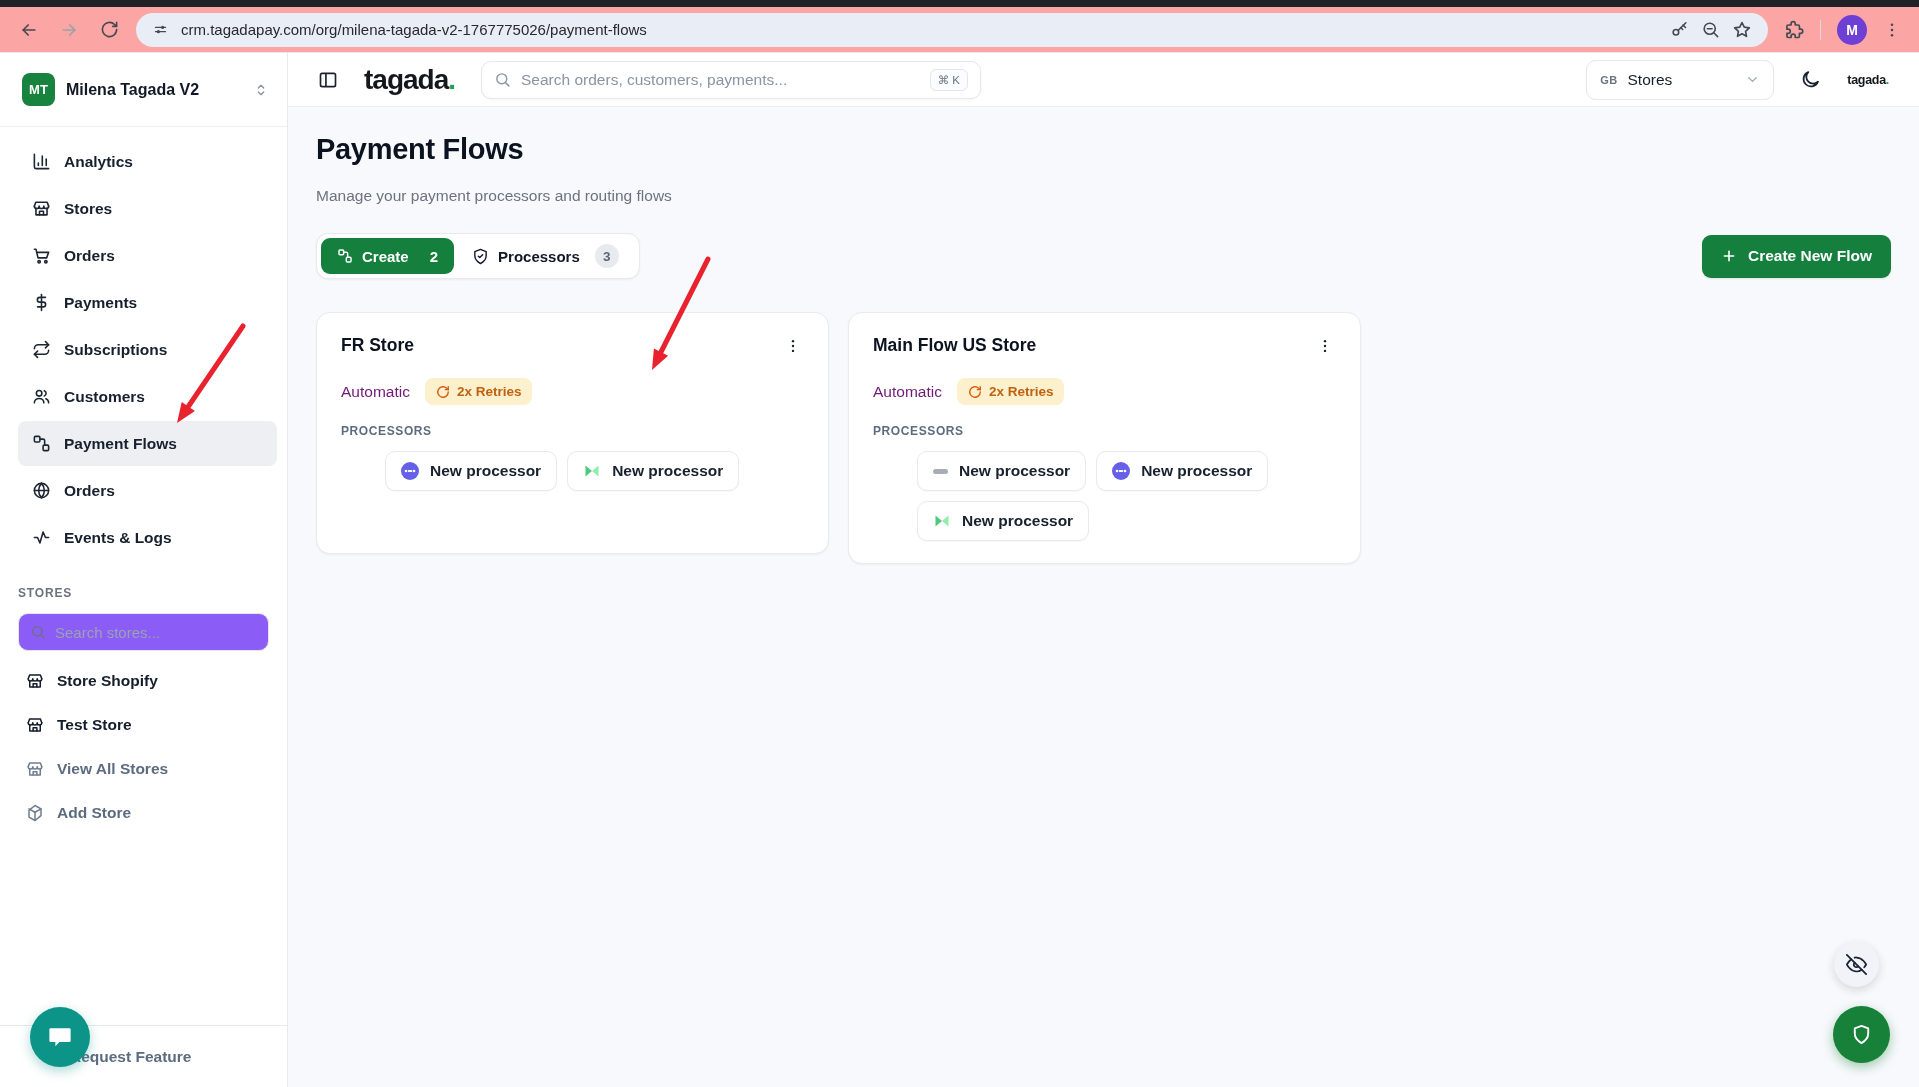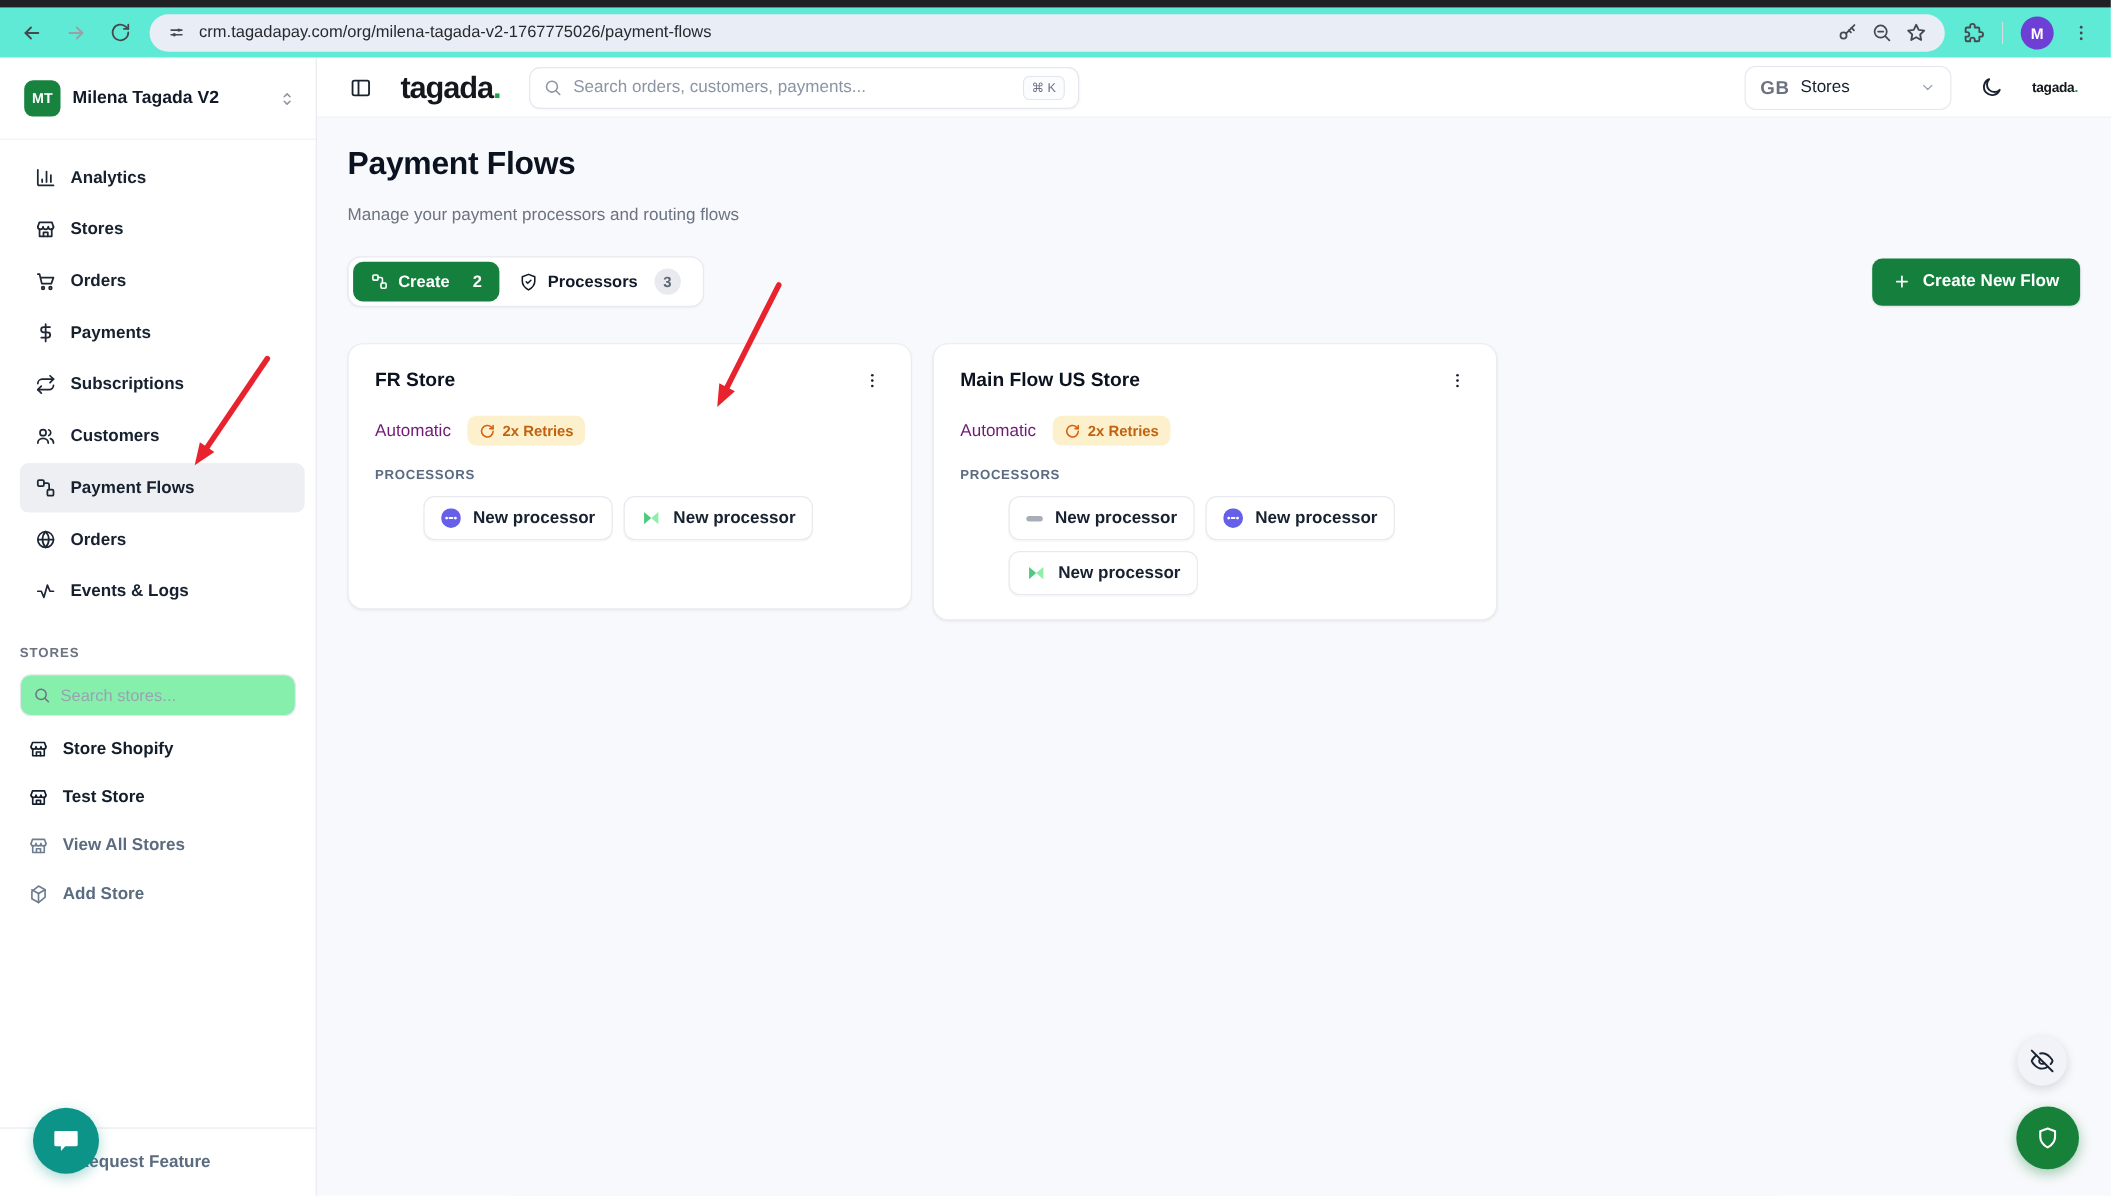--- a/index.html
+++ b/index.html
@@ -2,21 +2,21 @@
 <html><head>
 <meta charset="utf-8">
 <style>
   * { box-sizing: border-box; margin: 0; padding: 0; }
   html,body { width: 1919px; height: 1087px; overflow: hidden; }
   body { font-family: "Liberation Sans", sans-serif; background: #fff; position: relative; color:#111827; }
   svg { display: block; }
 
   
   .tabstrip { height: 7px; background: #1f2124; }
-  .toolbar { height: 46px; background: #5eead4; display: flex; align-items: center; padding: 0 10px; gap: 2px; border-bottom: 1px solid #e8eaed; }
+  .toolbar { height: 46px; background: #fca5a5; display: flex; align-items: center; padding: 0 10px; gap: 2px; border-bottom: 1px solid #e8eaed; }
   .nav-btn { width: 38px; height: 38px; border-radius: 50%; display: flex; align-items: center; justify-content: center; color: #45484d; }
   .nav-btn.disabled { color: #9aa0a6; }
   .omnibox { flex: 1; height: 34px; background: #e9edf6; border-radius: 17px; display: flex; align-items: center; padding: 0 16px; gap: 12px; margin: 0 6px; }
   .omnibox .url { font-size: 15px; color: #27292d; flex: 1; white-space: nowrap; overflow: hidden; }
   .omni-ic { color: #454a50; }
   .chrome-right { display: flex; align-items: center; gap: 16px; padding: 0 8px; }
   .chrome-sep { width: 1px; height: 20px; background: #d8dce3; }
   .chrome-avatar { width: 30px; height: 30px; border-radius: 50%; background: #6d3fd4; color: #fff; font-size: 14px; font-weight: 700; display: flex; align-items: center; justify-content: center; }
 
   
@@ -27,21 +27,21 @@
   .org-row { display: flex; align-items: center; gap: 11px; padding: 20px 18px 20px 22px; border-bottom: 1px solid #edeff3; }
   .org-avatar { width: 33px; height: 33px; border-radius: 8px; background: #17833f; color: #fff; font-size: 13px; font-weight: 700; display: flex; align-items: center; justify-content: center; }
   .org-name { flex: 1; font-size: 16px; font-weight: 700; color: #111827; }
   .org-chevrons { color: #8b939f; }
   .nav { padding: 12px 10px 0 18px; display: flex; flex-direction: column; gap: 2px; }
   .nav-item { height: 45px; border-radius: 8px; display: flex; align-items: center; gap: 13px; padding: 0 14px; font-size: 15.5px; font-weight: 600; color: #16202e; cursor: pointer; }
   .nav-item.active { background: #edeff3; }
   .nav-item .ic { color: #1d2633; }
   .stores-sec { margin-top: 26px; padding: 0 18px; }
   .stores-head { font-size: 12px; font-weight: 700; letter-spacing: .07em; color: #6b7280; }
-  .store-search { margin-top: 13px; height: 38px; border: 1px solid #e3e6ec; border-radius: 10px; display: flex; align-items: center; gap: 9px; padding: 0 11px; background: #86efac; }
+  .store-search { margin-top: 13px; height: 38px; border: 1px solid #e3e6ec; border-radius: 10px; display: flex; align-items: center; gap: 9px; padding: 0 11px; background: #8b5cf6; }
   .store-search input { border: 0; outline: 0; flex: 1; font-size: 15px; font-family: inherit; color: #111827; background: transparent; }
   .store-search input::placeholder { color: #9aa3b2; }
   .store-list { margin-top: 8px; display: flex; flex-direction: column; }
   .store-item { height: 44px; display: flex; align-items: center; gap: 13px; padding: 0 8px; font-size: 15.5px; font-weight: 700; color: #131d2b; cursor: pointer; }
   .store-item.muted { color: #5c6c80; font-weight: 600; }
   .store-item.muted .ic { color: #6e7d90; }
   .side-footer { margin-top: auto; border-top: 1px solid #e7e9ee; height: 62px; position: relative; }
   .request-feature { position: absolute; left: 70px; top: 50%; transform: translateY(-50%); font-size: 15.5px; font-weight: 600; color: #5c6c80; }
   .chat-fab { position: absolute; left: 30px; bottom: 20px; width: 60px; height: 60px; border-radius: 50%; background: #0d9488; box-shadow: 0 4px 12px rgba(13,148,136,.35); display: flex; align-items: center; justify-content: center; z-index: 30; cursor: pointer; }
 
@@ -50,21 +50,21 @@
   .app-header { height: 54px; background: #fff; border-bottom: 1px solid #edeff3; display: flex; align-items: center; padding: 0 30px; gap: 26px; }
   .panel-toggle { color: #1a2230; cursor: pointer; }
   .logo { font-size: 28px; font-weight: 800; letter-spacing: -1px; color: #14181d; }
   .logo .dot { color: #1ba44c; }
   .global-search { width: 500px; height: 38px; background: #fff; border: 1px solid #e4e7ed; border-radius: 10px; display: flex; align-items: center; gap: 10px; padding: 0 12px; box-shadow: 0 1px 2px rgba(16,24,40,.04); }
   .global-search input { border: 0; outline: 0; flex: 1; font-size: 15.5px; font-family: inherit; background: transparent; color: #111827; }
   .global-search input::placeholder { color: #8a94a4; }
   .kbd { border: 1px solid #e2e5ea; border-radius: 6px; padding: 3px 7px; font-size: 11.5px; color: #6b7280; background: #fbfcfe; white-space: nowrap; }
   .header-right { margin-left: auto; display: flex; align-items: center; gap: 26px; }
   .lang-select { width: 188px; height: 40px; border: 1px solid #e4e7ed; border-radius: 10px; display: flex; align-items: center; gap: 10px; padding: 0 13px; cursor: pointer; background: #fff; }
-  .lang-code { font-size: 17px; font-weight: 700; color: #6b7280; letter-spacing: .03em; }
+  .lang-code { font-size: 11px; font-weight: 700; color: #6b7280; letter-spacing: .03em; }
   .lang-label { font-size: 15.5px; color: #15202d; }
   .lang-select .chev { margin-left: auto; color: #9aa3b2; }
   .moon-btn { color: #1a2230; cursor: pointer; }
   .brand-badge { font-size: 12.5px; font-weight: 800; letter-spacing: -0.3px; color: #14181d; }
 
   
   .content { flex: 1; padding: 26px 28px; position: relative; }
   .page-title { font-size: 29px; font-weight: 800; color: #0c1320; letter-spacing: -0.3px; }
   .page-subtitle { margin-top: 21px; font-size: 15.5px; color: #6b7280; }
   .toolbar-row { margin-top: 28px; display: flex; align-items: center; justify-content: space-between; }

